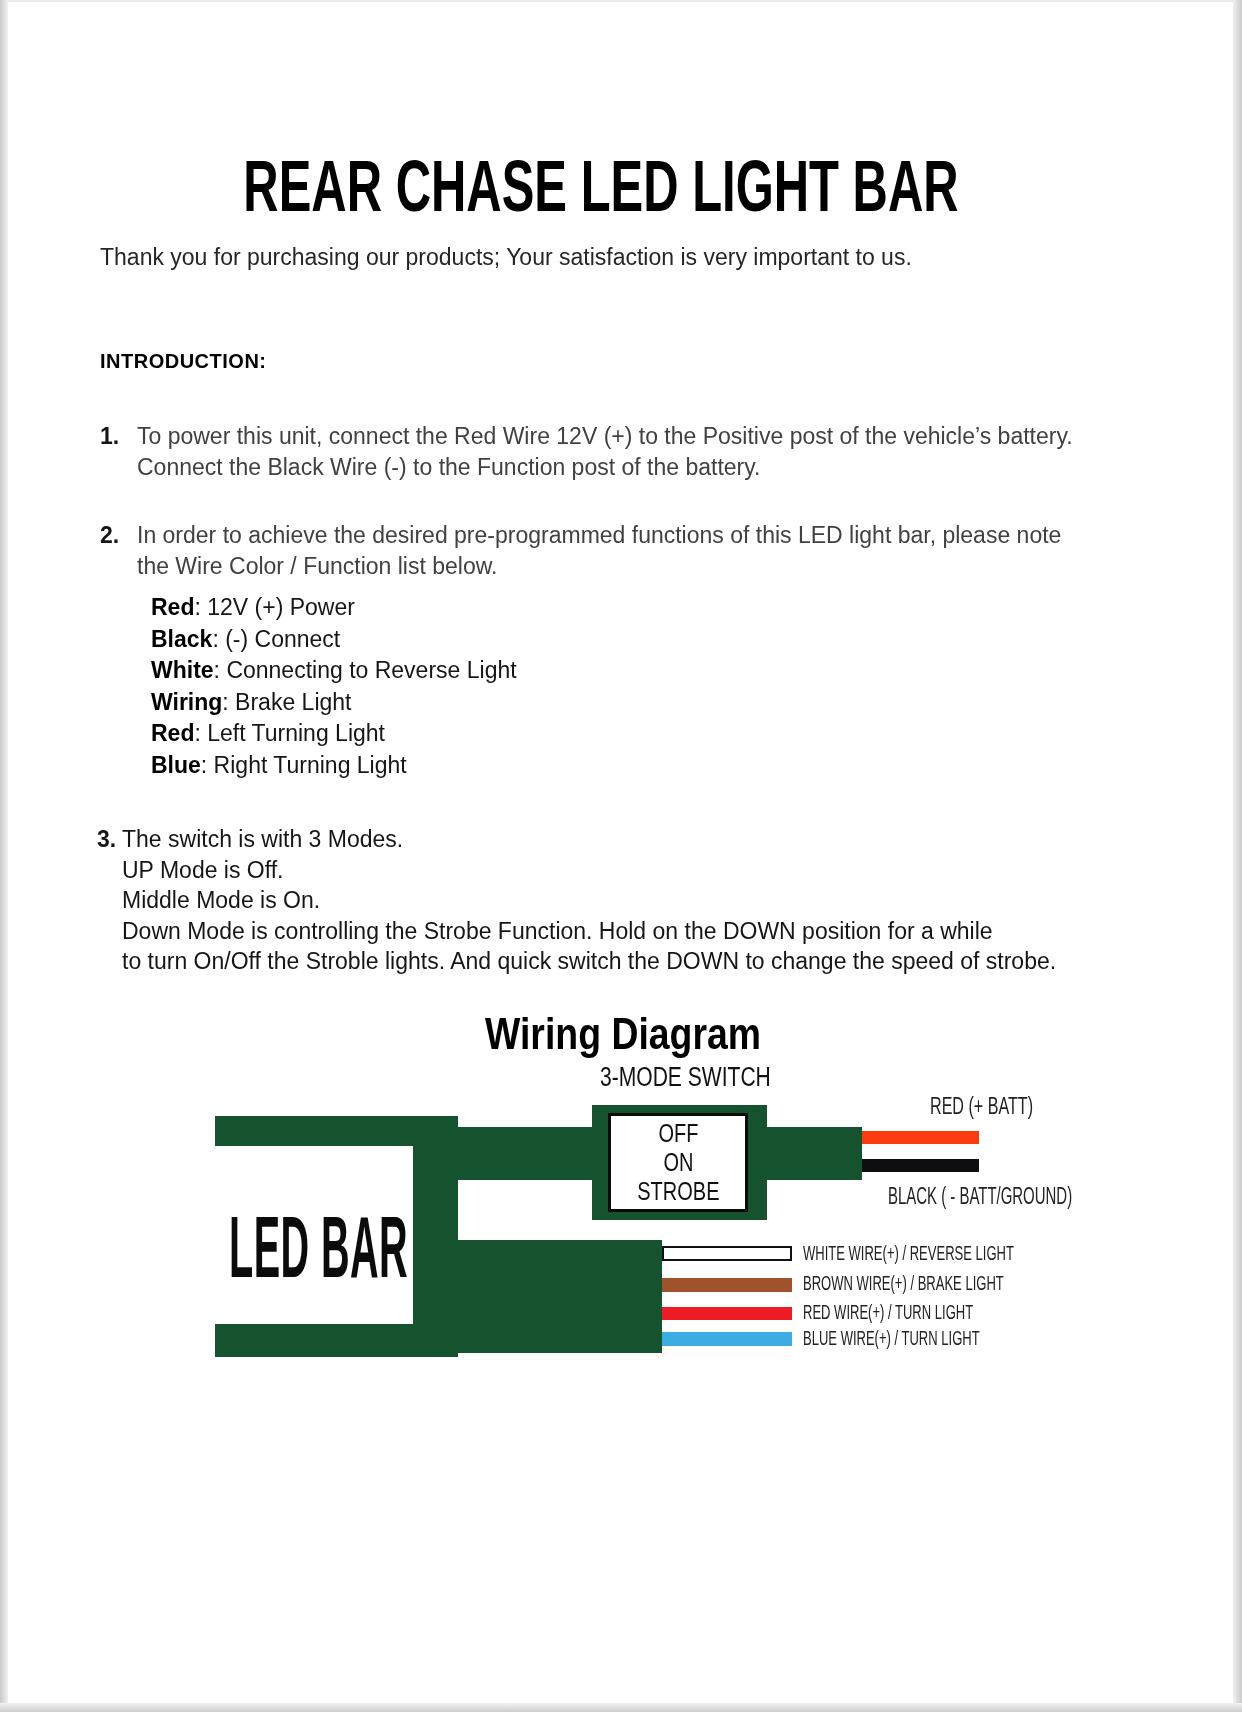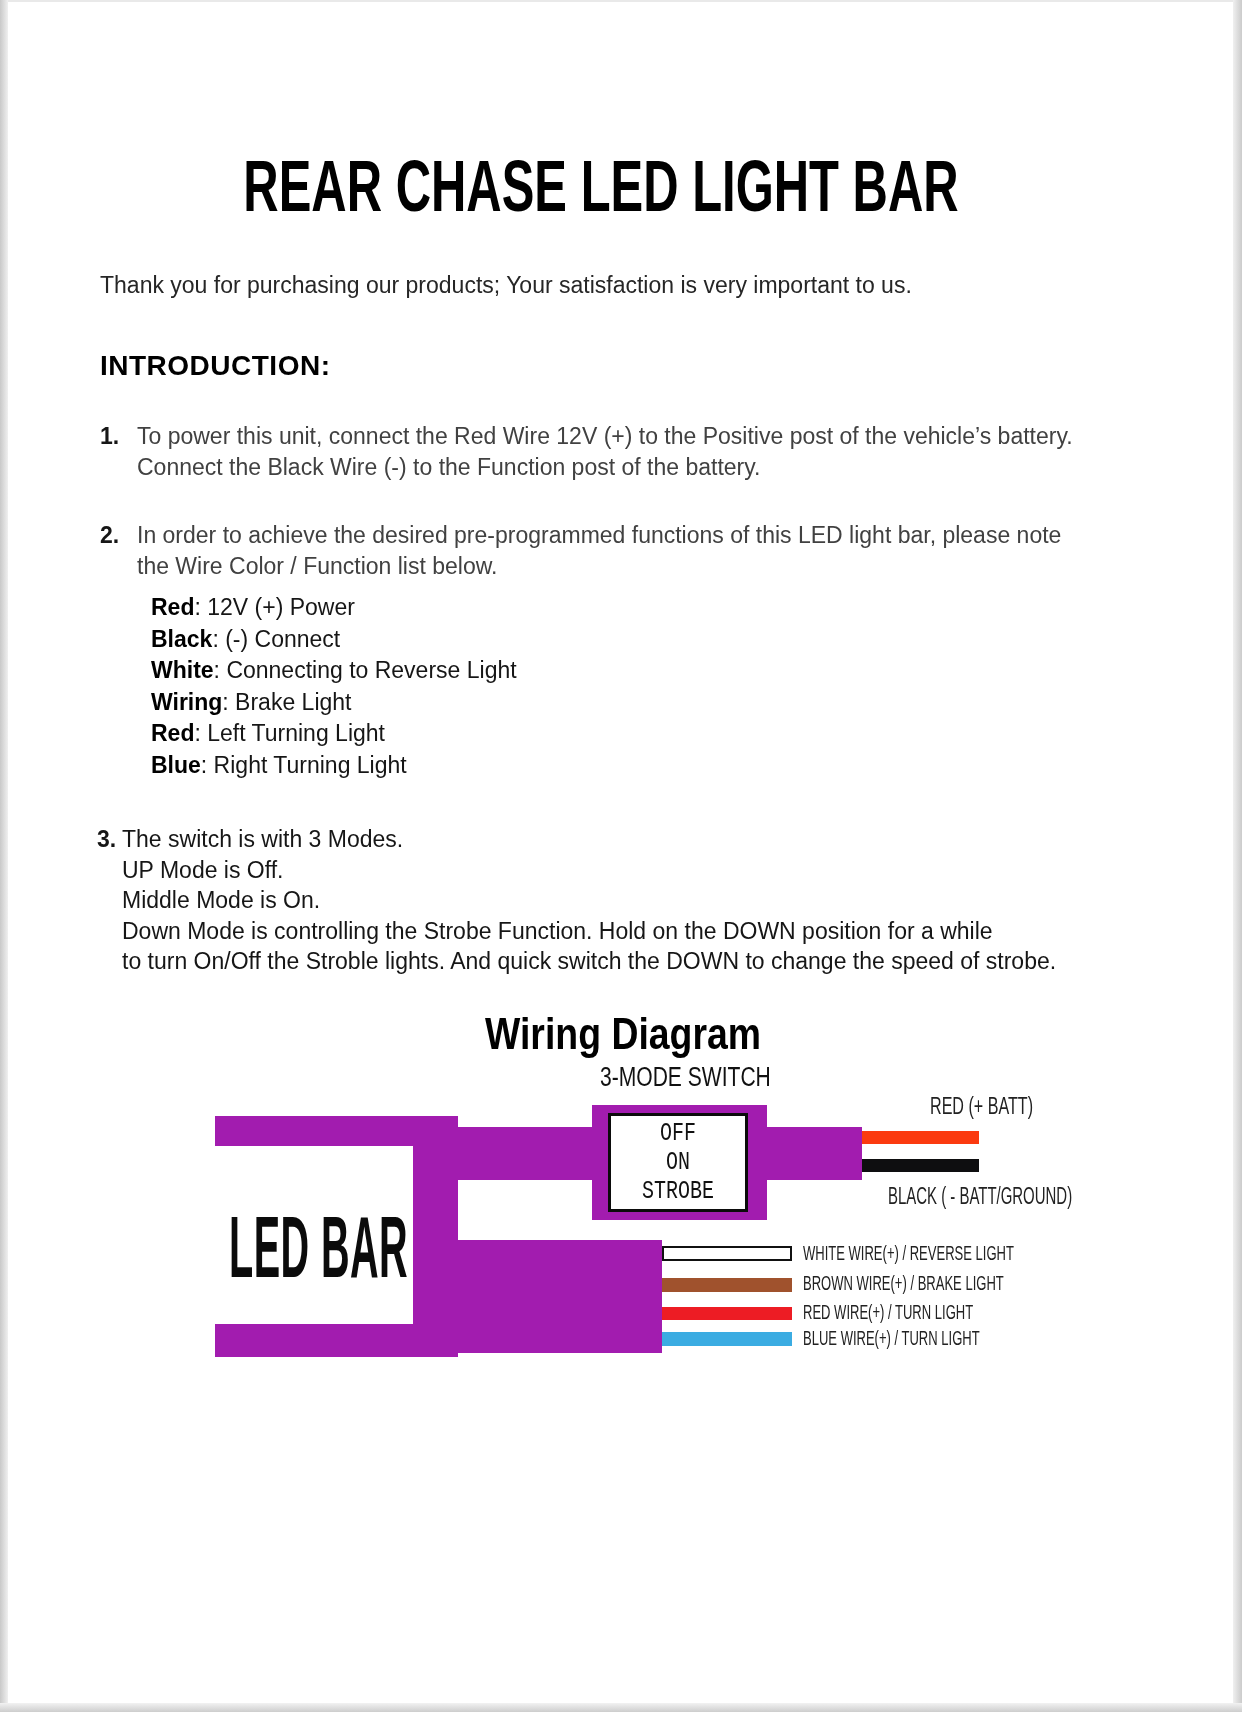--- a/index.html
+++ b/index.html
@@ -18,43 +18,43 @@
   .edge-bottom{ left:0; bottom:0; width:100%; height:9px; background:linear-gradient(to top,#cdcdcd,#f2f2f2); }
   .edge-top   { left:0; top:0; width:100%; height:2px; background:#e9e9e9; }
 
   
   .doc-title {
     left:0; width:1202px; top:150px; text-align:center;
     font-size:72px; font-weight:bold; color:#000;
     transform:scaleX(0.68); transform-origin:center top; white-space:nowrap;
     letter-spacing:0px; line-height:1;
   }
-  .thank-you { left:100px; top:244px; font-size:23px; color:#262626;margin-top:28px; }
-  .intro-heading { left:100px; top:350px; font-size:28px; font-weight:bold; color:#000; letter-spacing:0.5px; }
+  .thank-you { left:100px; top:244px; font-size:23px; color:#262626; }
+  .intro-heading { left:100px; top:350px; font-size:20px; font-weight:bold; color:#000; letter-spacing:0.5px; }
 
   .num-item { left:100px; display:flex; font-size:23px; line-height:31px; color:#414141; }
   .num-item .num { font-weight:bold; color:#161616; width:37px; flex:none; }
   .item-1 { top:421px; }
   .item-2 { top:520px; }
 
   .wire-list { left:137px; top:592px; font-size:23px; line-height:31.5px; color:#161616;margin-left:14px; }
   .wire-list b { color:#000; }
 
   .item-3 { left:97px; top:824px; font-size:23px; line-height:30.5px; color:#161616; }
   .item-3 .first { display:flex; }
   .item-3 .num { font-weight:bold; width:25px; flex:none; }
   .item-3 .sub { padding-left:25px; }
 
   
   .dg-title { left:485px; top:1012px; font-size:44px; font-weight:bold; color:#000;
               transform:scaleX(0.85); transform-origin:left top; white-space:nowrap; line-height:1; }
   .dg-sub   { left:600px; top:1064px; font-size:27px; color:#111;
               transform:scaleX(0.78); transform-origin:left top; white-space:nowrap; line-height:1; }
 
-  .blk { background:#a21caf;font-family:Liberation Mono, monospace; }
+  .blk { background:#14532d; }
   .lb-top  { left:215px; top:1116px; width:243px; height:30px; }
   .lb-vert { left:413px; top:1116px; width:45px;  height:241px; }
   .lb-bot  { left:215px; top:1324px; width:243px; height:33px; }
   .ledbar-text { left:229px; top:1203px; font-size:88px; font-weight:bold; color:#0b0b0b;
                  line-height:1; transform:scaleX(0.45); transform-origin:left top;
                  white-space:nowrap; letter-spacing:1px; }
 
   .cable-upper { left:458px; top:1127px; width:134px; height:53px; }
   .switch-outer{ left:592px; top:1105px; width:175px; height:115px; }
   .switch-inner{ left:608px; top:1113px; width:140px; height:99px; background:#fff;

